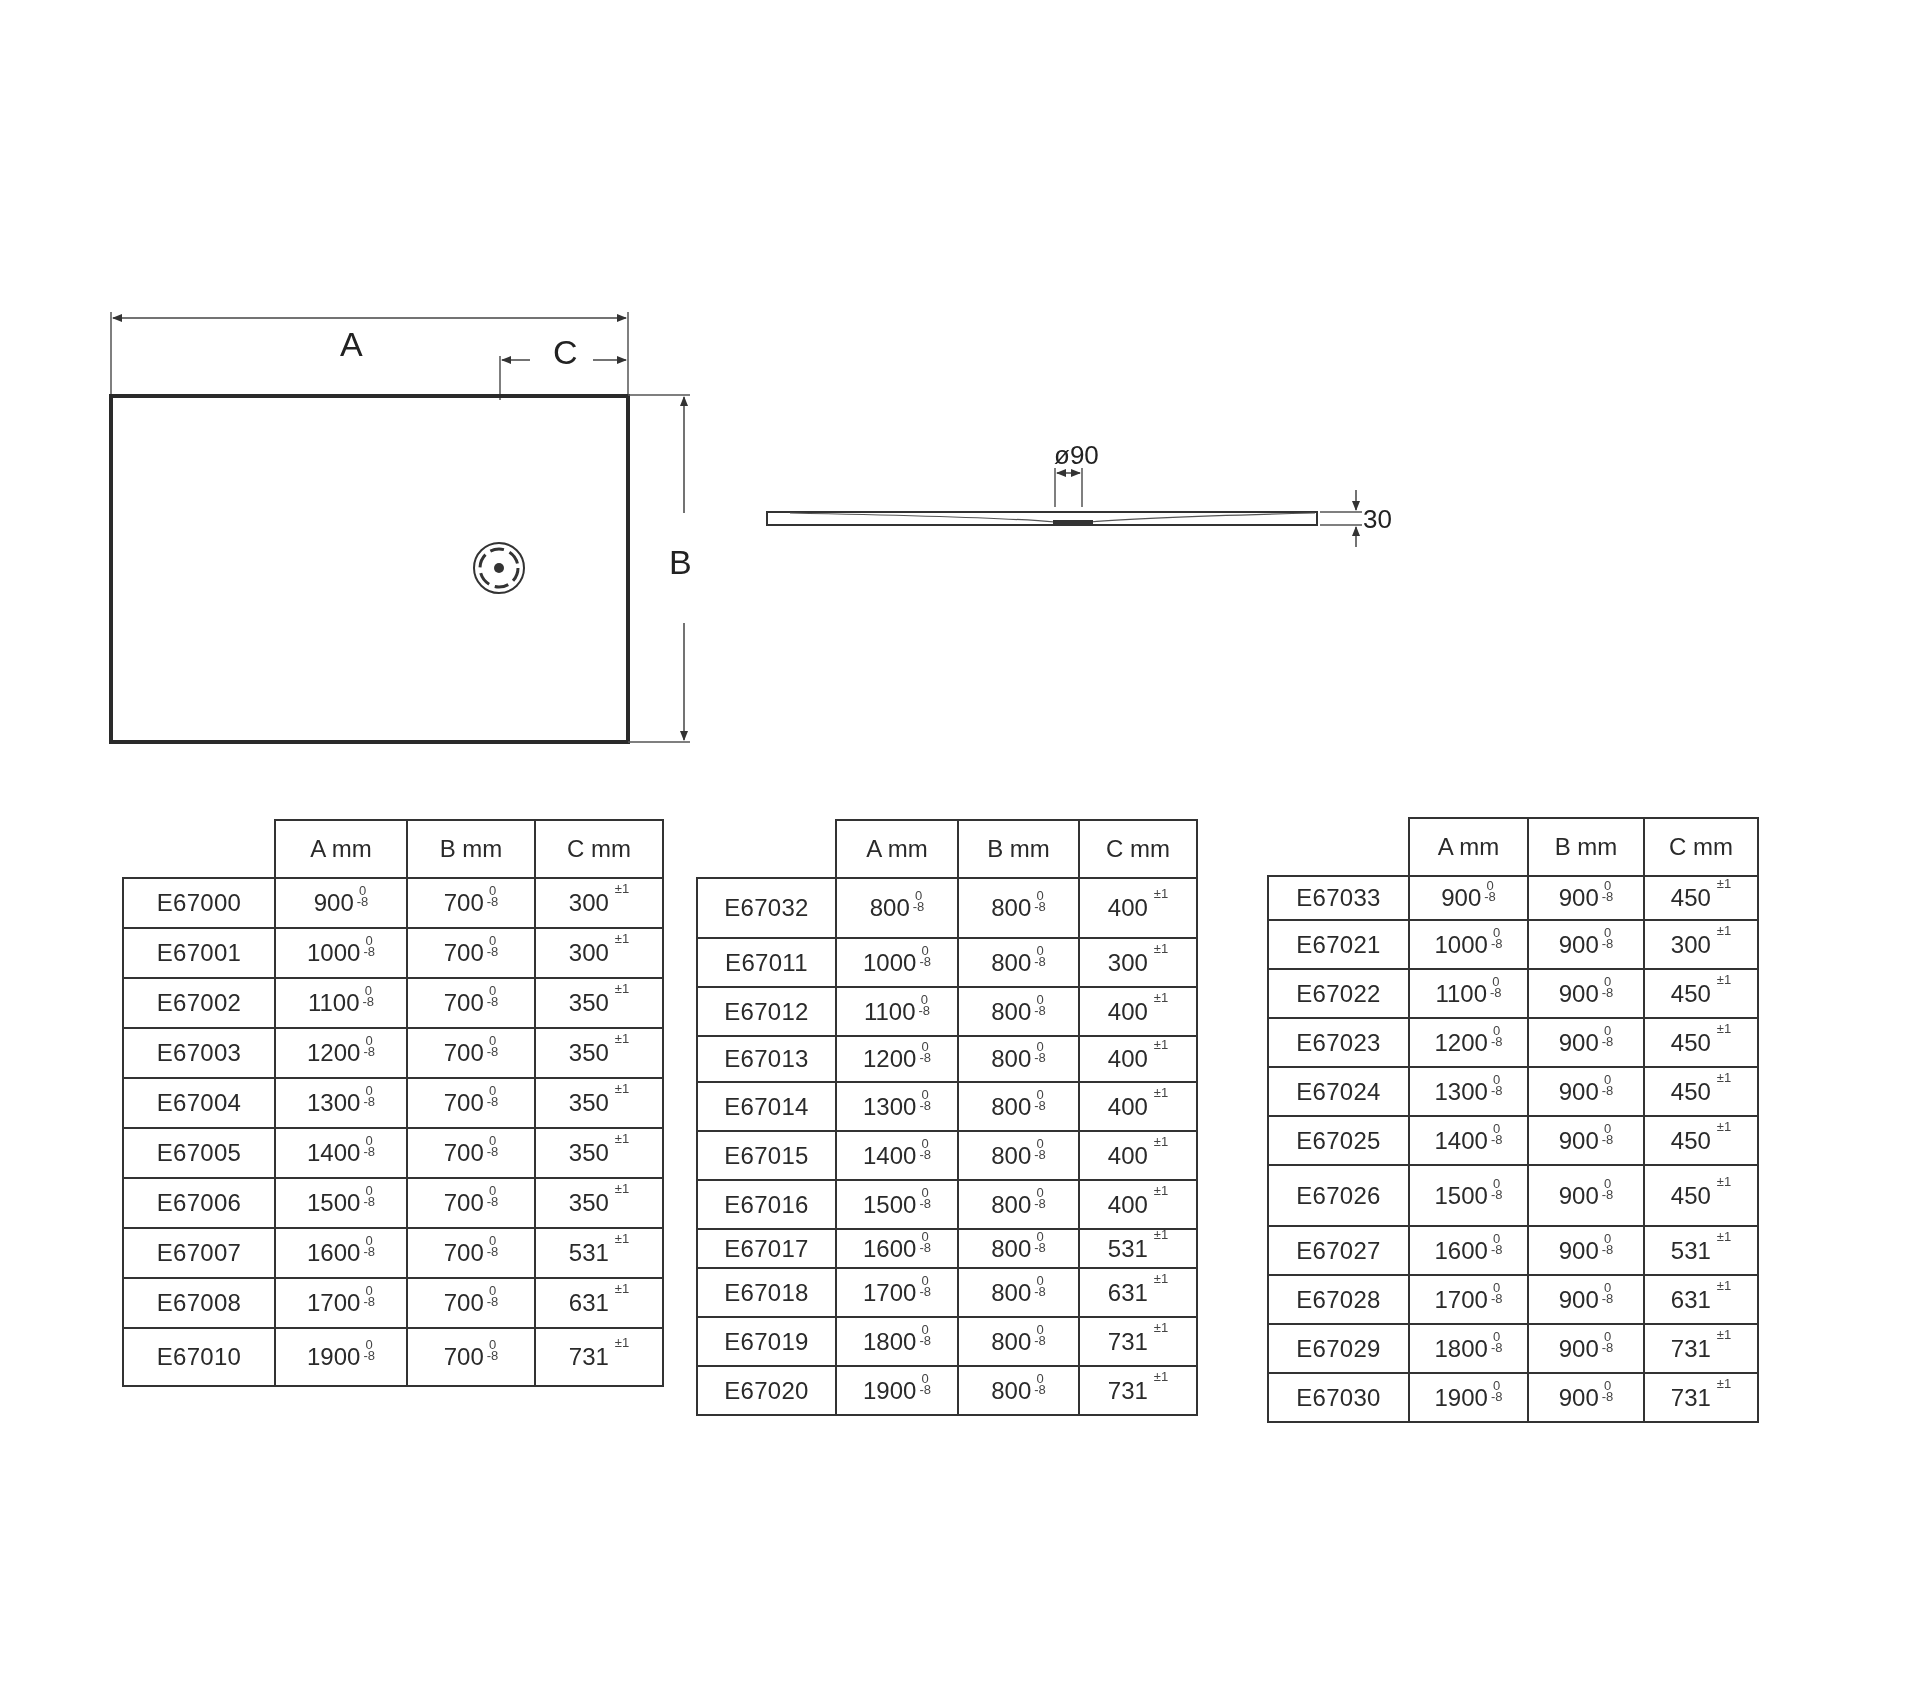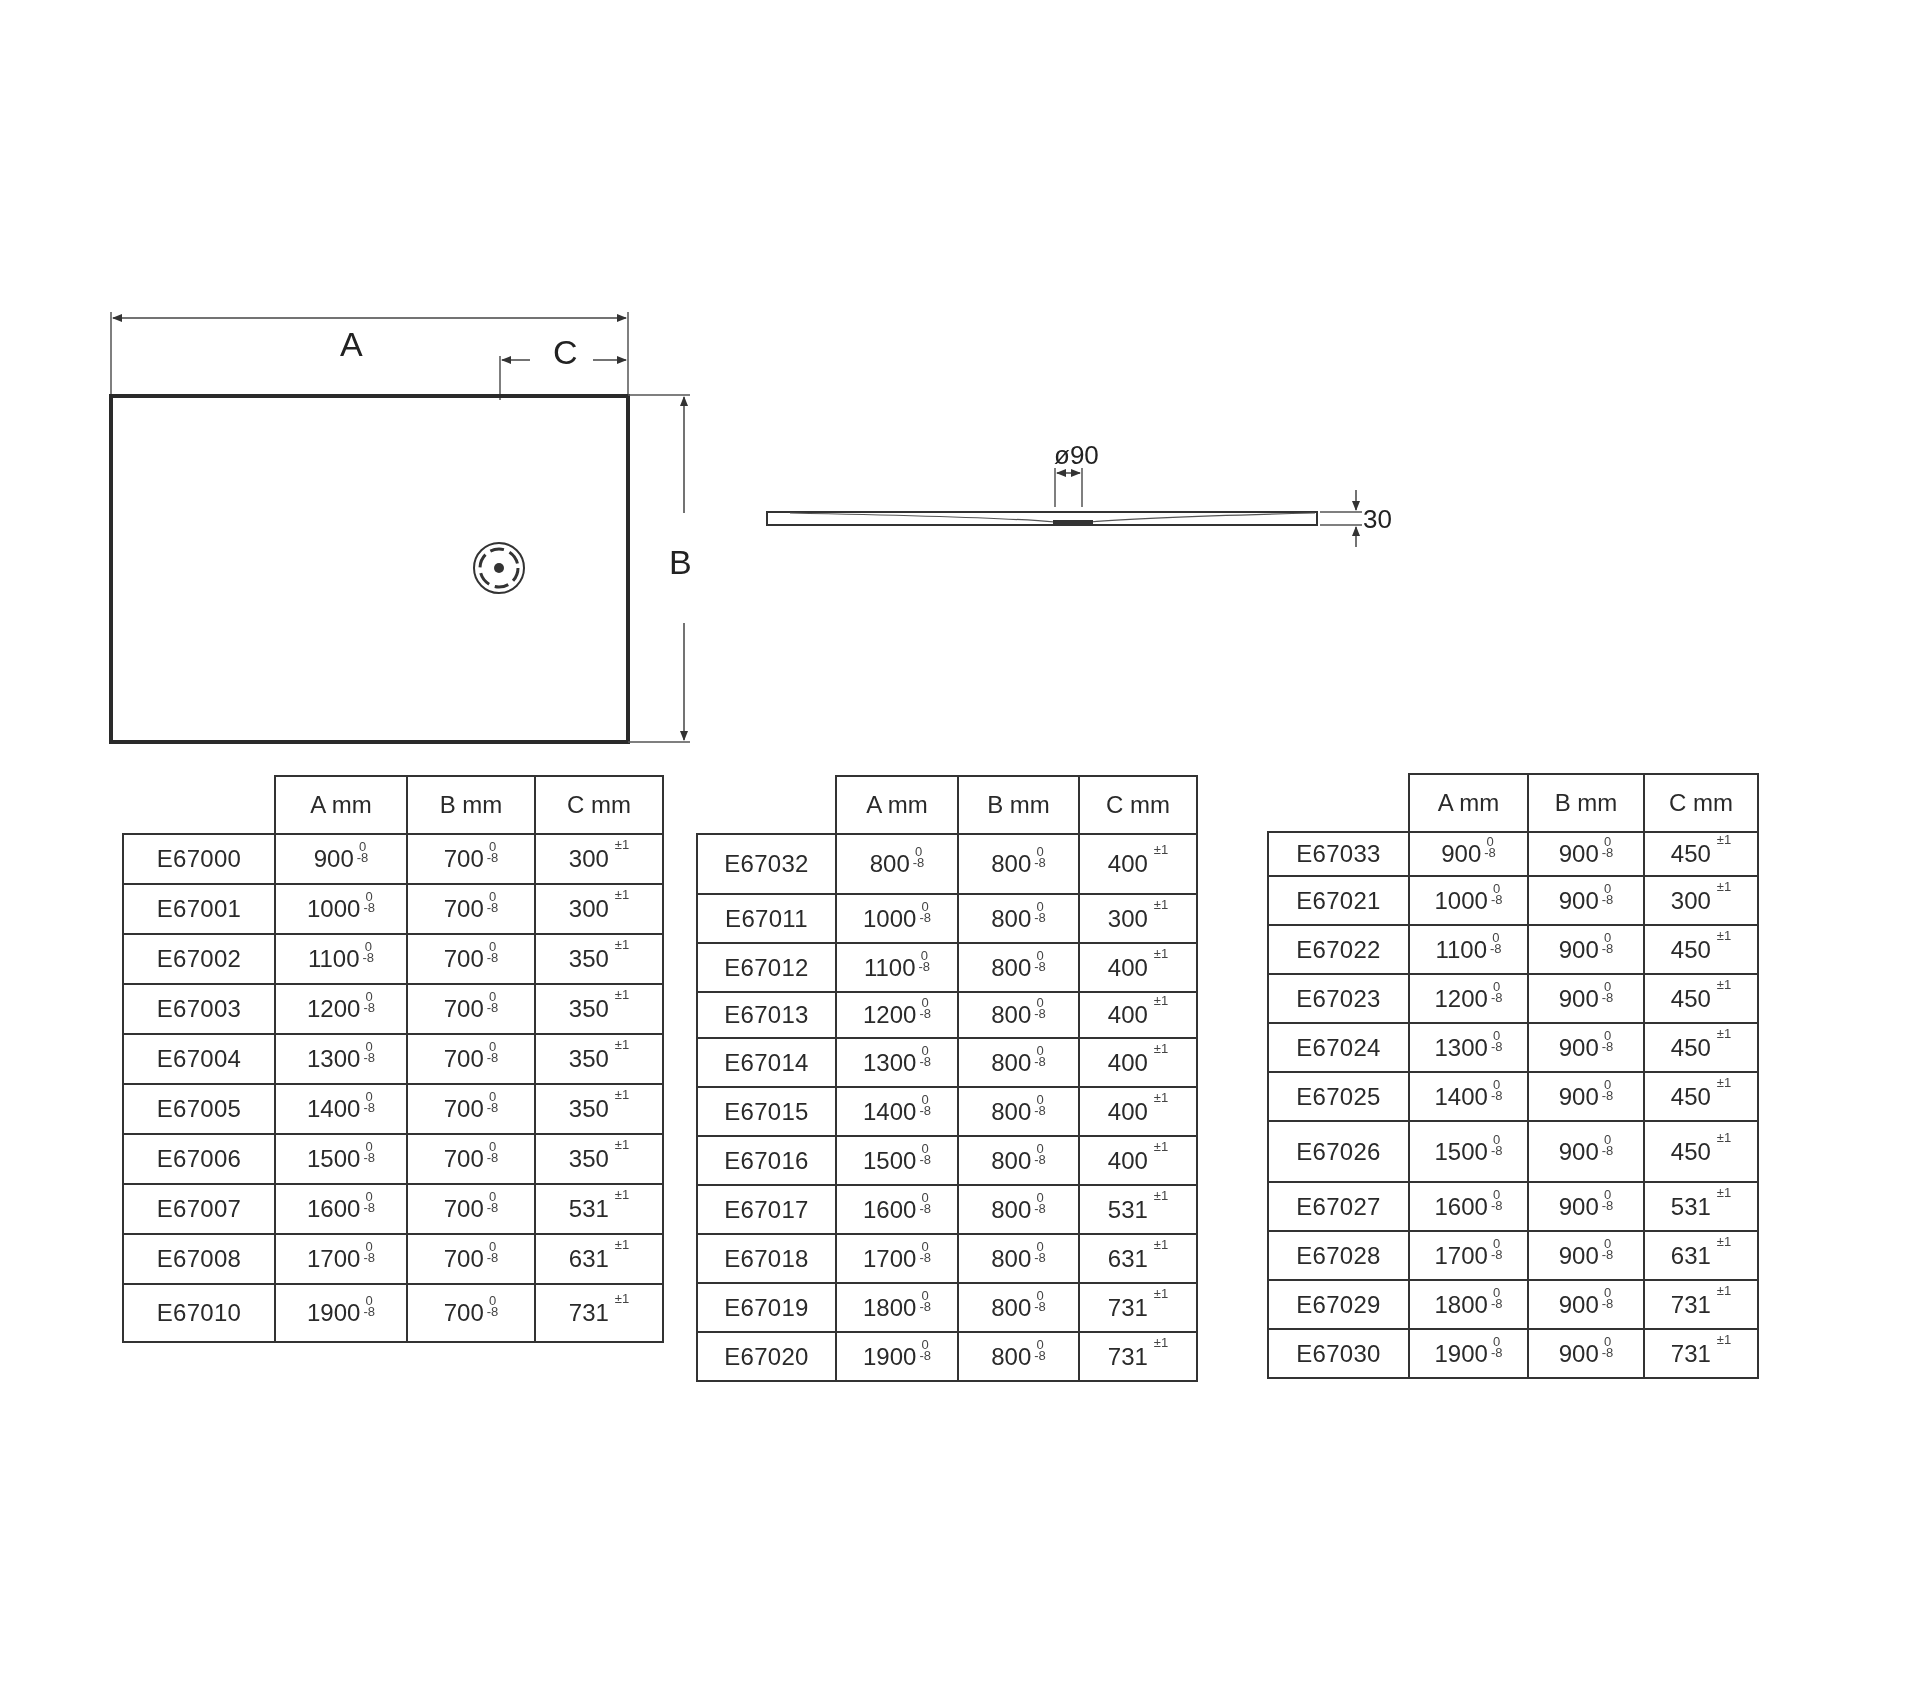--- a/index.html
+++ b/index.html
@@ -1,21 +1,21 @@
 <!DOCTYPE html>
 <html><head>
 <meta charset="utf-8">
 <style>
   html, body { margin:0; padding:0; background:#ffffff; }
   body { width:1920px; height:1704px; position:relative; overflow:hidden;
          font-family:"Liberation Sans", "DejaVu Sans", sans-serif; color:#222; }
   #drawing { position:absolute; left:0; top:0; width:1920px; height:760px; }
   .dimtext { font-family:"Liberation Sans", sans-serif; font-size:34px; fill:#222; }
   .dimsmall { font-family:"Liberation Sans", sans-serif; font-size:26px; fill:#222; }
-  .spec-table { position:absolute; border-collapse:collapse; table-layout:fixed; }
+  .spec-table { position:absolute; border-collapse:collapse; table-layout:fixed;margin-top:44px; }
   .spec-table td, .spec-table th { border:2px solid #333; padding:0; text-align:center;
          font-weight:normal; font-size:24px; color:#2a2a2a; vertical-align:middle; }
   .spec-table th.blank { border:none; border-bottom:2px solid #333; border-right:2px solid #333; }
   .spec-table th { padding-top:0; height:56px; }
   .val { display:inline-block; position:relative; }
   .tol { display:inline-flex; flex-direction:column; vertical-align:top; font-size:13px;
          line-height:11px; margin-left:3px; position:relative; top:-4px; color:#444; }
   .tol-pm { display:inline-block; vertical-align:top; font-size:13px; position:relative;
          top:-8px; margin-left:6px; color:#444; }
   .code { letter-spacing:0.3px; }
@@ -307,21 +307,21 @@
       <td><span class="val">1500</span><span class="tol">
             <span>0</span>
             <span>-8</span>
           </span></td>
       <td><span class="val">800</span><span class="tol">
             <span>0</span>
             <span>-8</span>
           </span></td>
       <td><span class="val">400</span><span class="tol-pm">±1</span></td>
     </tr>
-      <tr style="height:49px">
+      <tr style="height:39px">
       <td><span class="code">E67017</span></td>
       <td><span class="val">1600</span><span class="tol">
             <span>0</span>
             <span>-8</span>
           </span></td>
       <td><span class="val">800</span><span class="tol">
             <span>0</span>
             <span>-8</span>
           </span></td>
       <td><span class="val">531</span><span class="tol-pm">±1</span></td>

